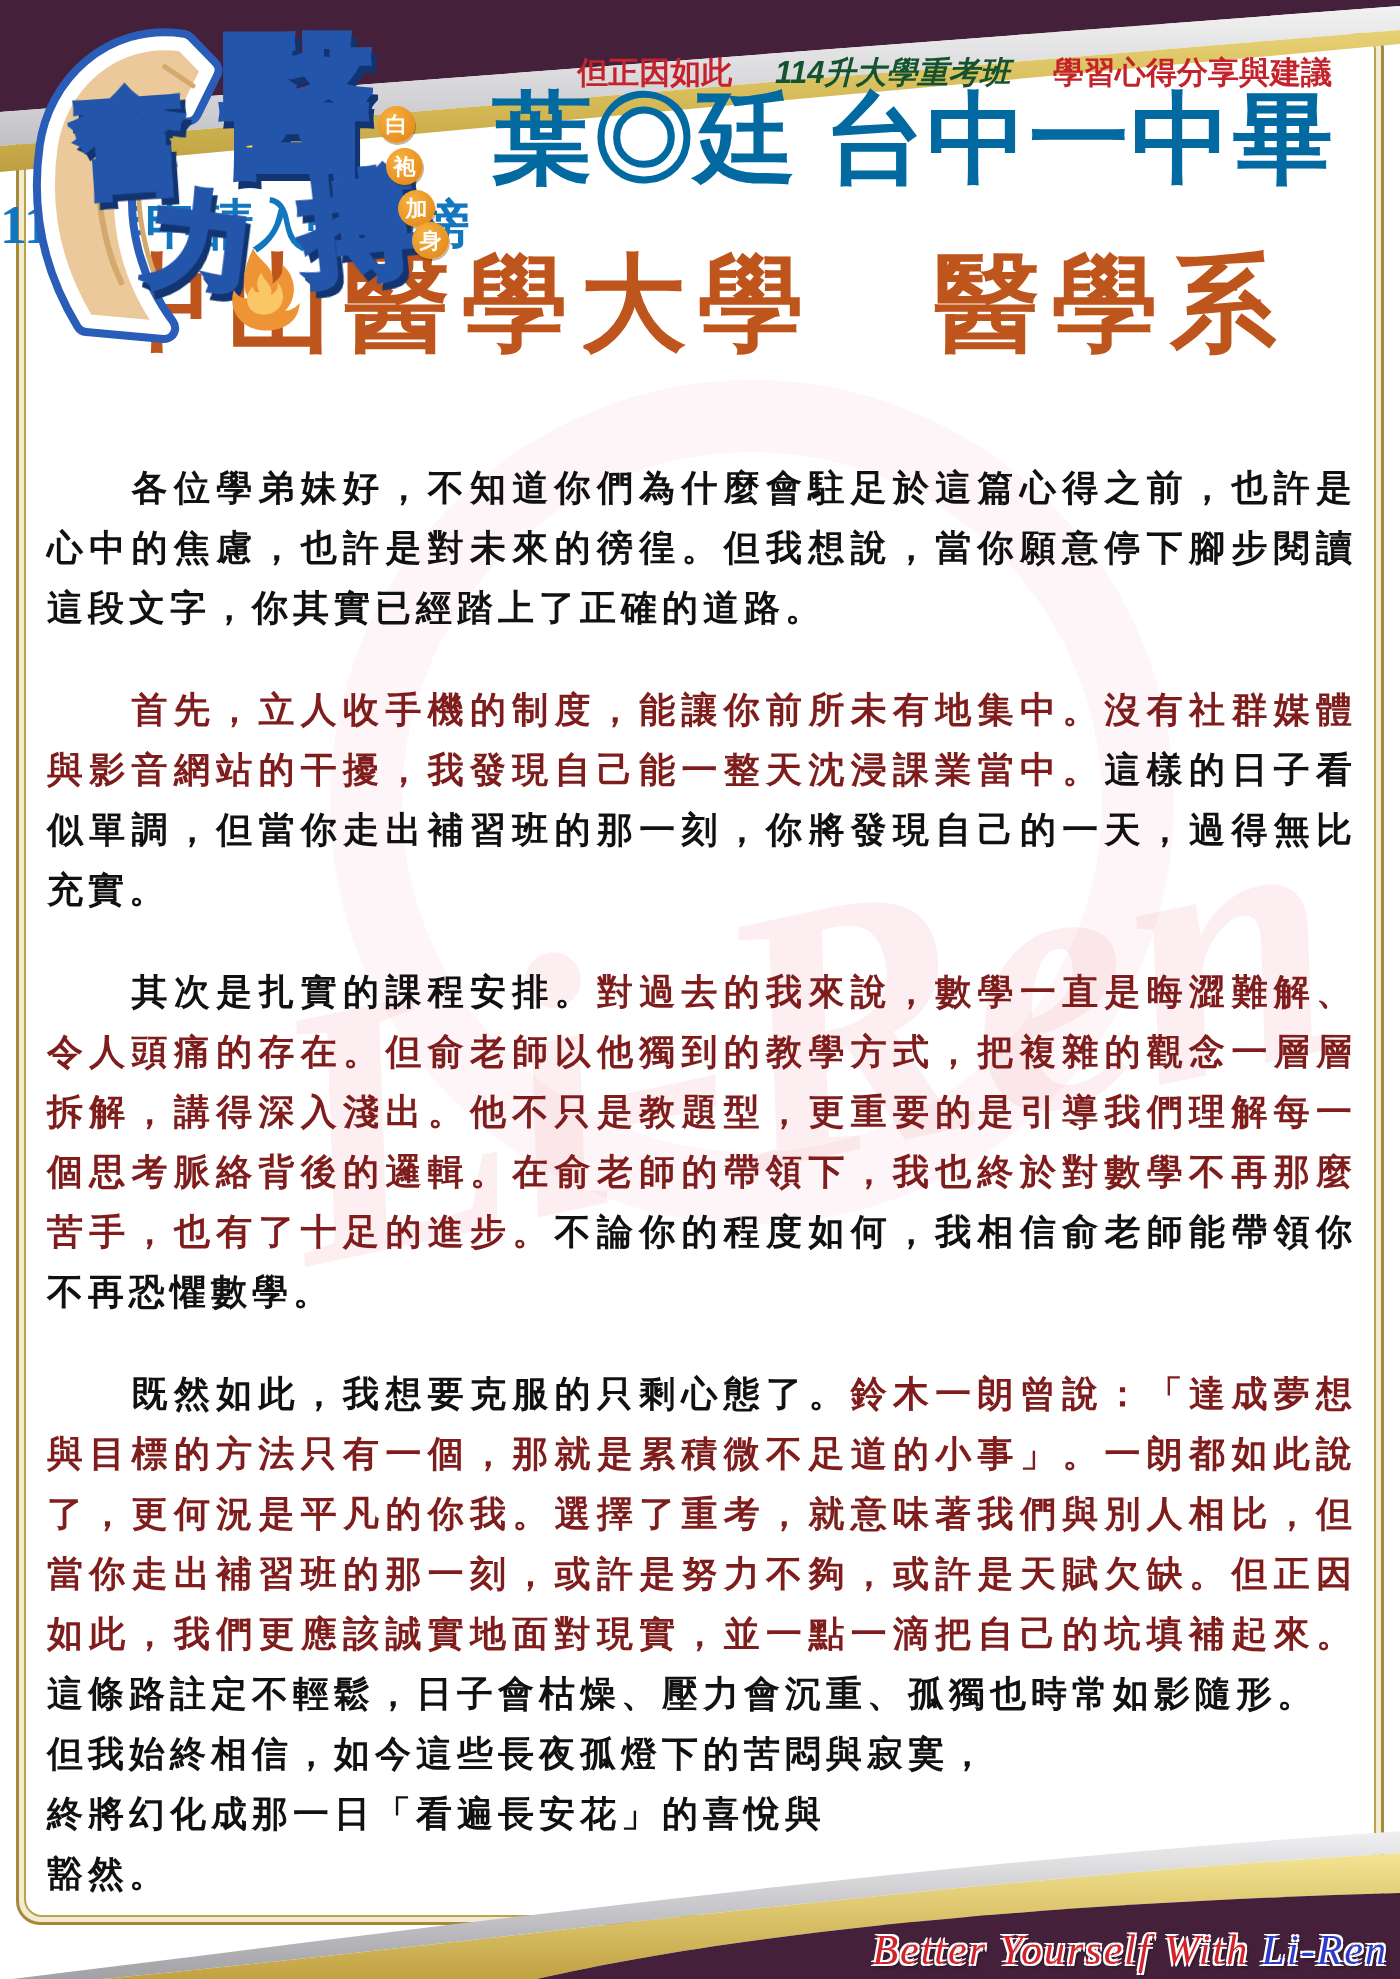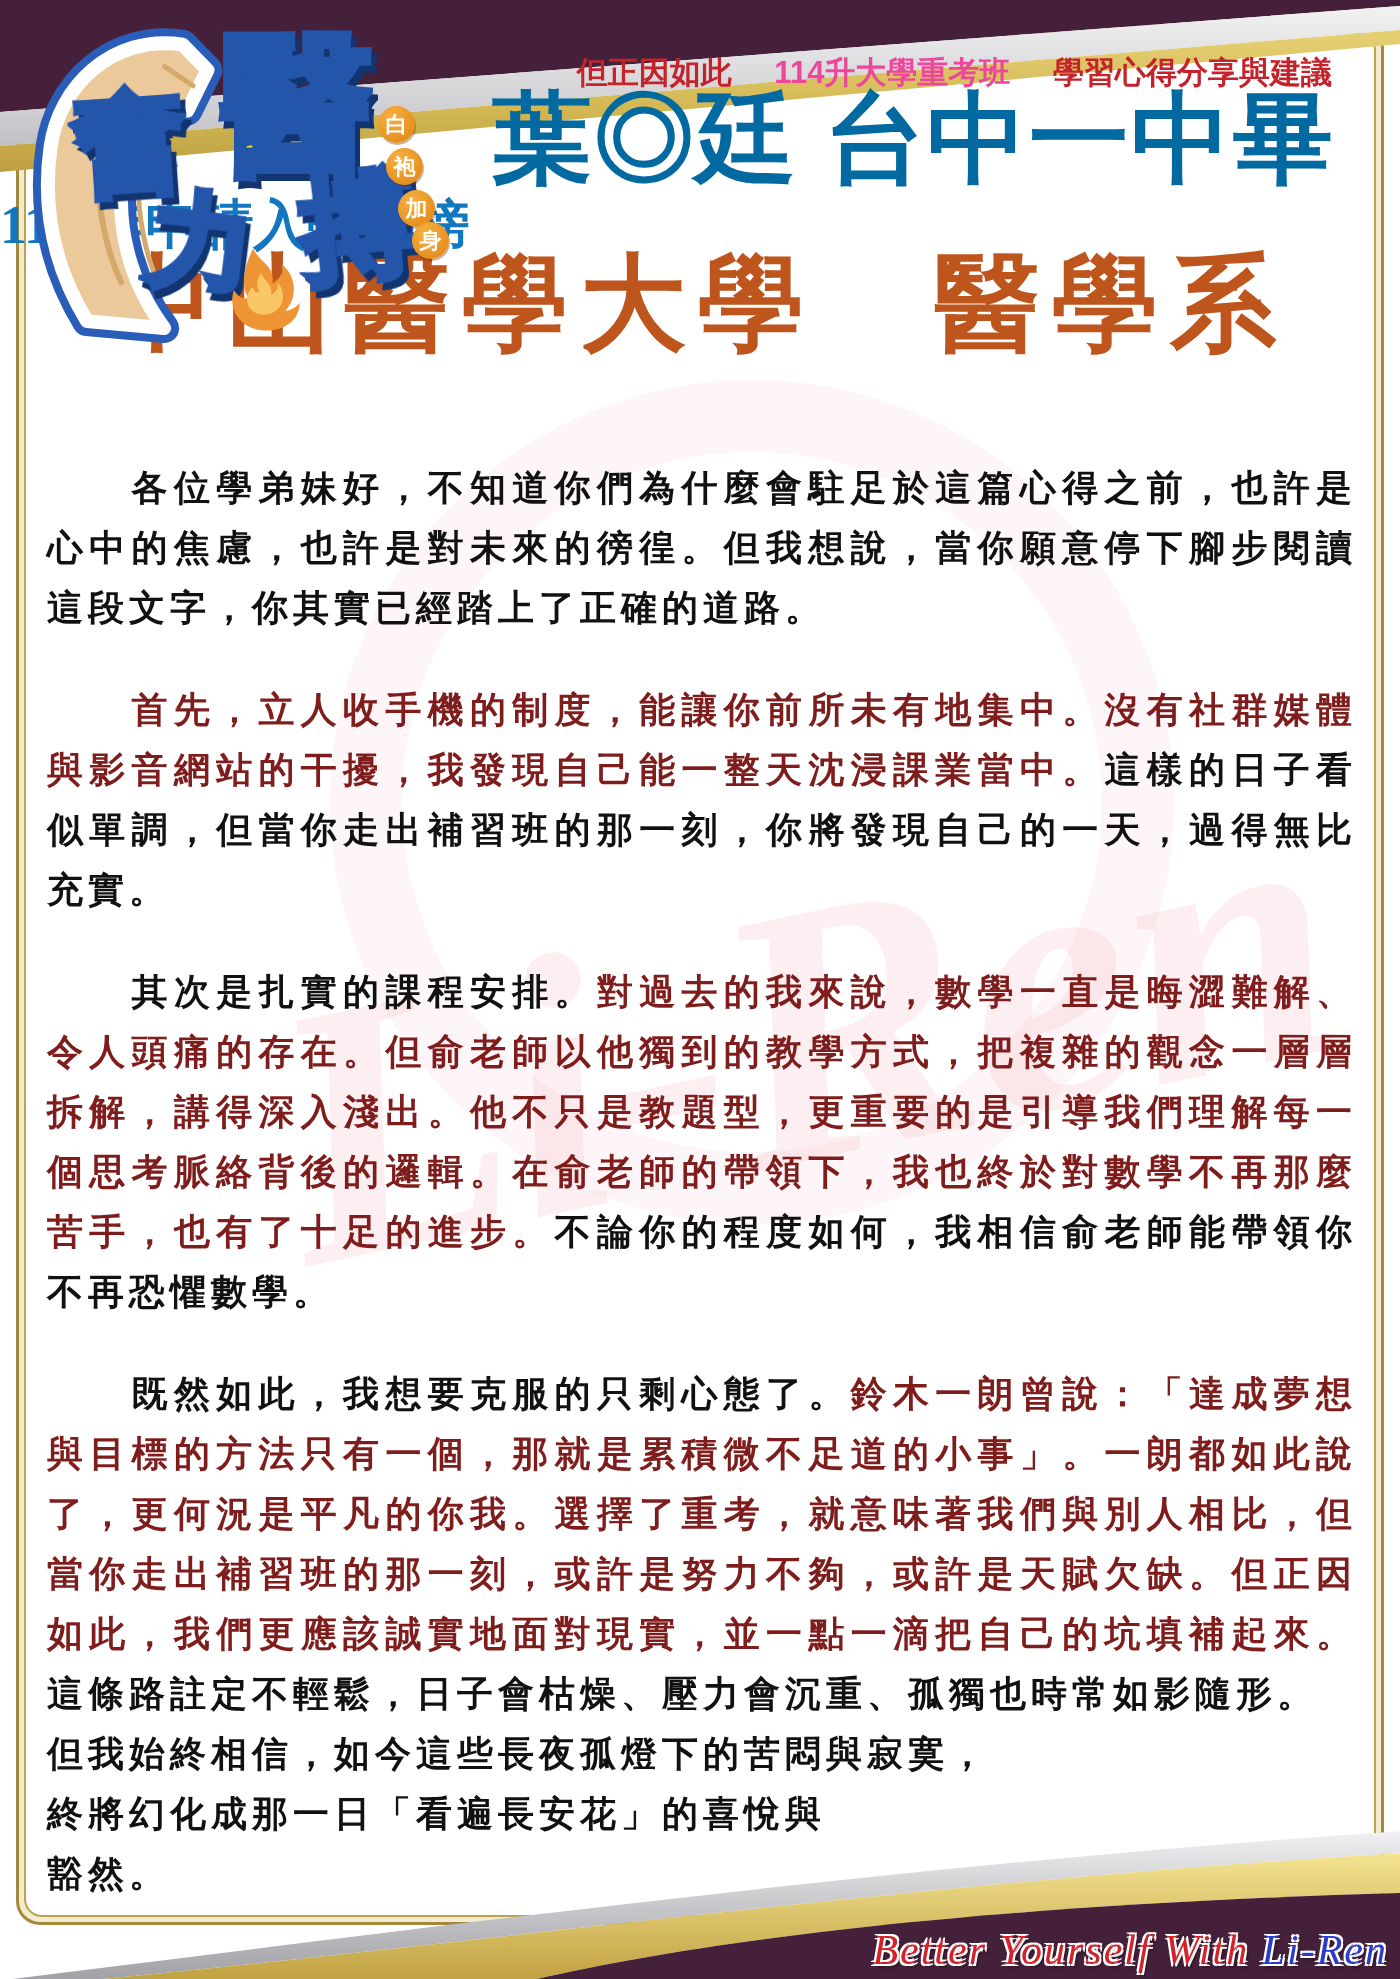--- a/index.html
+++ b/index.html
@@ -38,21 +38,21 @@
          background:radial-gradient(circle at 35% 30%,#f7b041,#df8312);
          color:#fff;font-weight:bold;font-size:22px;display:flex;align-items:center;justify-content:center;
          box-shadow:1px 2px 0 rgba(90,40,0,.35);}
   .arm-svg{position:absolute;left:8px;top:28px;transform:rotate(-6deg);}
   .flame-svg{position:absolute;left:226px;top:248px;}
 
   
   .tagline{position:absolute;top:52px;left:0;width:1332px;text-align:right;z-index:4;
            font-size:31px;font-weight:bold;white-space:nowrap;}
   .tag-red{color:#c5232c;}
-  .tag-blue{color:#ec4899;margin:0 34px;}
+  .tag-blue{color:#14532d;margin:0 34px;font-style:italic;}
   .student-name{position:absolute;top:90px;left:492px;z-index:4;
                 font-family:"Liberation Serif",serif;font-weight:700;font-size:100px;line-height:1;
                 color:#0369a1;letter-spacing:2px;white-space:nowrap;}
   .honor-line{position:absolute;top:198px;left:0;width:1094px;text-align:left;z-index:4;
               font-family:"Liberation Serif",serif;font-weight:900;font-size:54px;line-height:1;
               color:#1277be;white-space:nowrap;}
   .admission-title{position:absolute;top:252px;left:30px;width:1336px;text-align:center;z-index:4;
                    font-family:"Liberation Serif",serif;font-weight:900;font-size:106px;line-height:1;
                    color:#bd551c;letter-spacing:12px;white-space:nowrap;}
 

